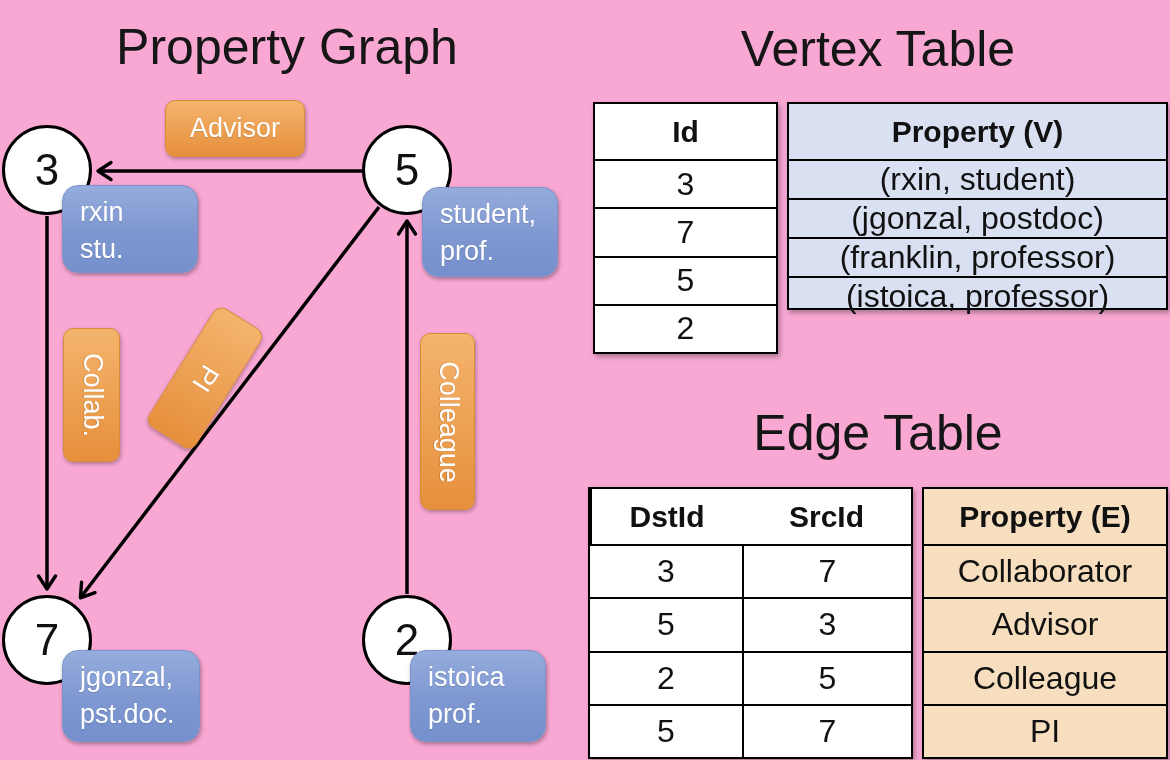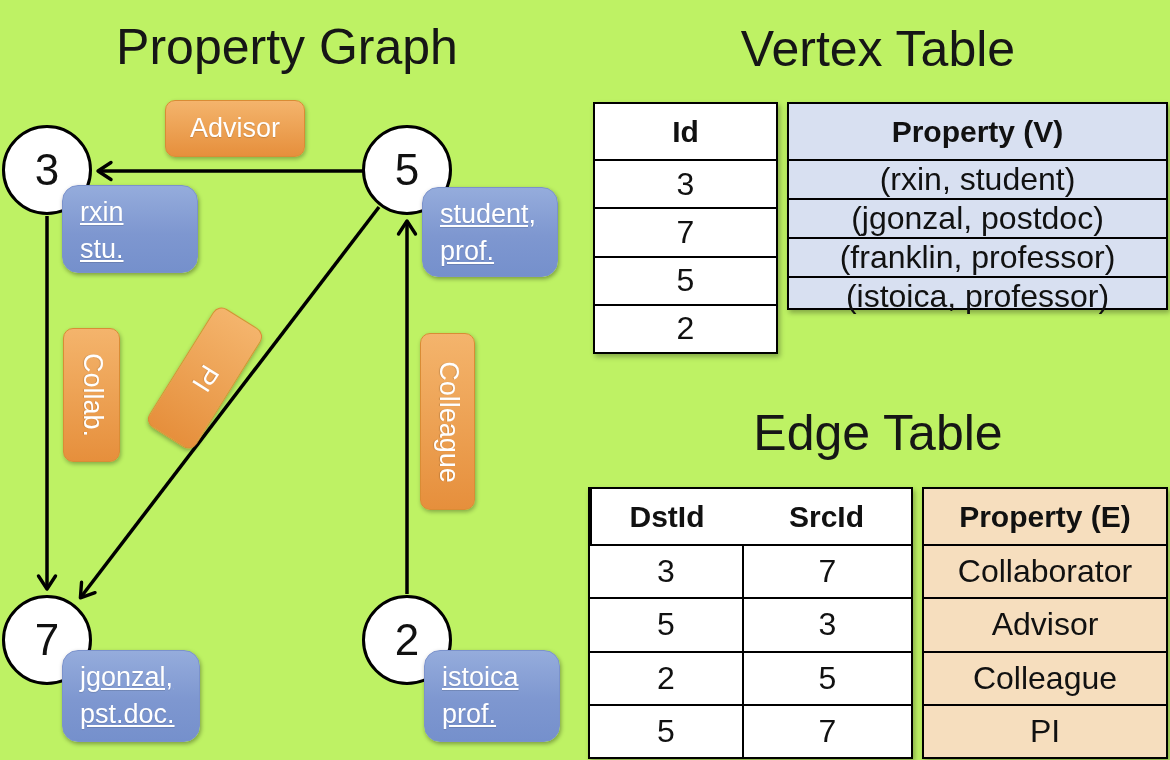--- a/index.html
+++ b/index.html
@@ -1,37 +1,36 @@
 <!DOCTYPE html>
 <html><head>
 <meta charset="utf-8">
 <style>
   html,body{margin:0;padding:0;background:#fff;}
   #stage{
-    position:relative;width:1170px;height:760px;background:#bef264;overflow:hidden;
+    position:relative;width:1170px;height:760px;background:#f9a8d4;overflow:hidden;
     font-family:"Liberation Sans", sans-serif;color:#111;
   }
   .title{
     position:absolute;text-align:center;font-size:50px;font-weight:400;
     color:#161616;letter-spacing:0px;white-space:nowrap;
   }
   
   #edges-svg{position:absolute;left:0;top:0;width:580px;height:760px;}
   .node-circle{
     position:absolute;width:90px;height:90px;border-radius:50%;
     border:3.5px solid #000;background:#fff;display:flex;align-items:center;justify-content:center;
     font-size:44px;color:#111;box-sizing:border-box;
   }
   .prop-box{
     position:absolute;border-radius:16px;color:#fff;font-size:27px;line-height:1.38;
     padding:8px 10px 8px 17px;box-sizing:border-box;
     background:linear-gradient(180deg,#95acdc 0%,#7e97d0 55%,#7590cc 100%);
     border:1px solid #7b92cc;box-shadow:1px 2px 4px rgba(0,0,0,0.35);
     text-shadow:0 1px 1px rgba(0,0,0,0.12);
-    text-decoration:underline;
   }
   .edge-label{
     position:absolute;border-radius:10px;color:#fff;font-size:27px;
     background:linear-gradient(180deg,#f4b46c 0%,#ecA052 55%,#e68f3c 100%);
     border:1px solid #d98c35;box-shadow:1px 2px 4px rgba(0,0,0,0.30);
     display:flex;align-items:center;justify-content:center;box-sizing:border-box;
     text-shadow:0 1px 1px rgba(0,0,0,0.15);
   }
   .vtext{
     position:absolute;left:50%;top:50%;
@@ -91,21 +90,21 @@
     <span style="display:block">stu.</span>
   </div>
   <div class="prop-box" style="left:422px;top:187px;width:136px;height:90px;">
     <span style="display:block">student,</span>
     <span style="display:block">prof.</span>
   </div>
   <div class="prop-box" style="left:62px;top:650px;width:138px;height:92px;">
     <span style="display:block">jgonzal,</span>
     <span style="display:block">pst.doc.</span>
   </div>
-  <div class="prop-box" style="left:424px;top:650px;width:136px;height:92px;">
+  <div class="prop-box" style="left:410px;top:650px;width:136px;height:92px;">
     <span style="display:block">istoica</span>
     <span style="display:block">prof.</span>
   </div>
 
   <div class="edge-label" style="left:165px;top:100px;width:140px;height:57px;">
     <span>Advisor</span>
   </div>
   <div class="edge-label" style="left:63px;top:328px;width:57px;height:134px;">
     <span class="vtext">Collab.</span>
   </div>

